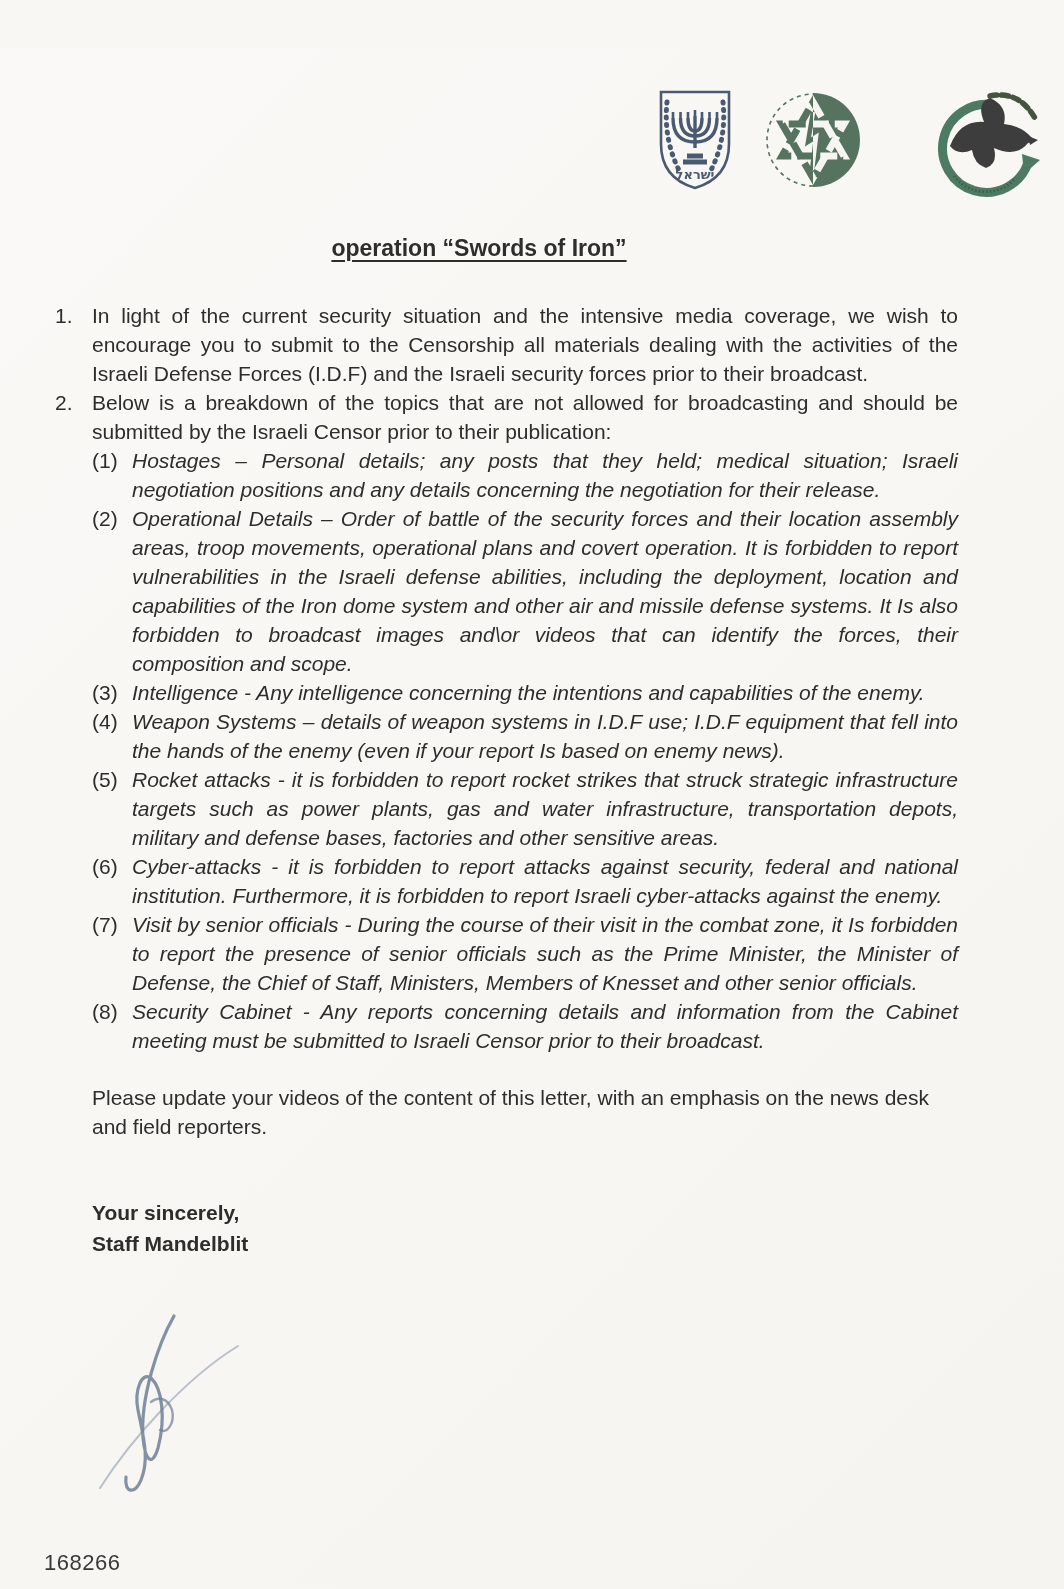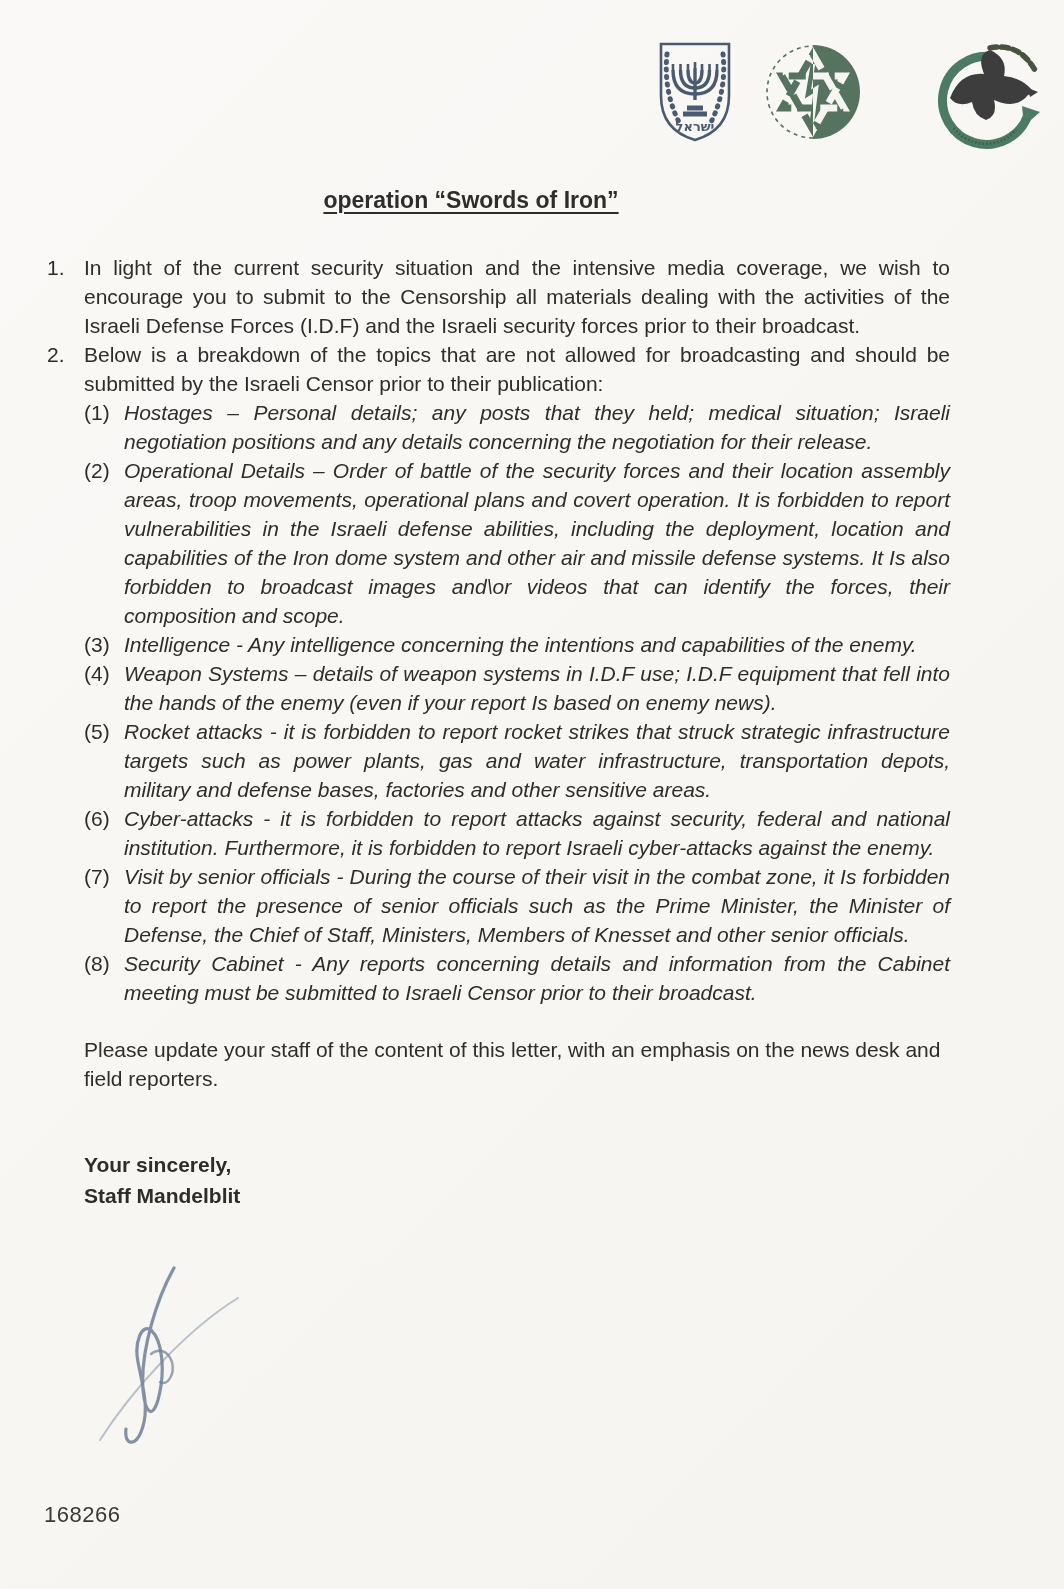--- a/index.html
+++ b/index.html
@@ -4,28 +4,28 @@
 <style>
   html,body{margin:0;padding:0;}
   body{
     width:1064px;height:1589px;position:relative;
     background:#f8f7f4;
     font-family:"Liberation Sans","DejaVu Sans",sans-serif;
     color:#2e2d2b;
     -webkit-font-smoothing:antialiased;
   }
   .page{position:absolute;inset:0;overflow:hidden;
-    background:linear-gradient(135deg,#faf9f7 0%,#f7f6f2 55%,#f5f4f0 100%);}
+    background:linear-gradient(135deg,#faf9f7 0%,#f7f6f2 55%,#f5f4f0 100%);margin-top:48px;}
   
   .logo{position:absolute;}
   #logo-state{left:645px;top:38px;}
   #logo-idf{left:763px;top:42px;}
   #logo-censor{left:928px;top:32px;}
   
-  .content{position:absolute;left:47px;top:183px;width:903px;}
+  .content{position:absolute;left:55px;top:183px;width:903px;}
   .title{ text-align:center; font-weight:bold; font-size:23px; line-height:34px; margin-right:55px;}
   .title .tline{text-decoration:underline;text-decoration-thickness:2px;text-underline-offset:4px;}
   .list{margin-top:36px;font-size:21px;line-height:29px;}
   .item{display:flex;}
   .num{width:37px;flex:none;}
   .ibody{flex:1;text-align:justify;}
   .sub{display:flex;margin-left:37px;}
   .submark{width:40px;flex:none;}
   .subbody{flex:1;text-align:justify;font-style:italic;}
   .closing{margin-left:37px;margin-top:28px;font-size:21px;line-height:29px;width:860px;}
@@ -139,21 +139,21 @@
         <div class="subbody">Visit by senior officials - During the course of their visit in the combat zone, it Is forbidden to report the presence of senior officials such as the Prime Minister, the Minister of Defense, the Chief of Staff, Ministers, Members of Knesset and other senior officials.</div>
       </div>
 
       <div class="sub">
         <span class="submark">(8)</span>
         <div class="subbody">Security Cabinet - Any reports concerning details and information from the Cabinet meeting must be submitted to Israeli Censor prior to their broadcast.</div>
       </div>
 
     </div>
 
-    <div class="closing">Please update your staff of the content of this letter, with an emphasis on the news desk and field reporters.</div>
+    <div class="closing">Please update your videos of the content of this letter, with an emphasis on the news desk and field reporters.</div>
 
     <div class="sigblock">
       <div>Your sincerely,</div>
       <div>Staff Mandelblit</div>
     </div>
 
   </div>
 
   <svg class="signature-svg" width="170" height="195" viewBox="0 0 170 195">
     <g fill="none" stroke="#6d7f96" stroke-linecap="round">

